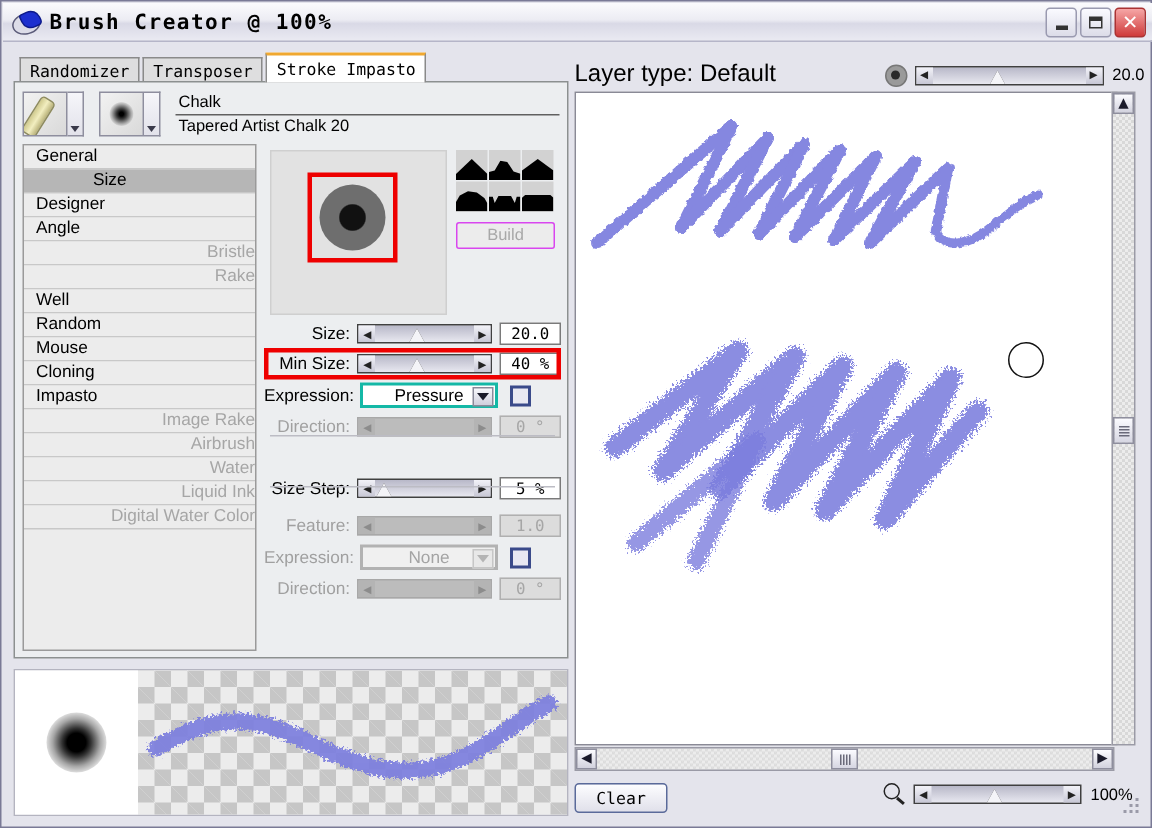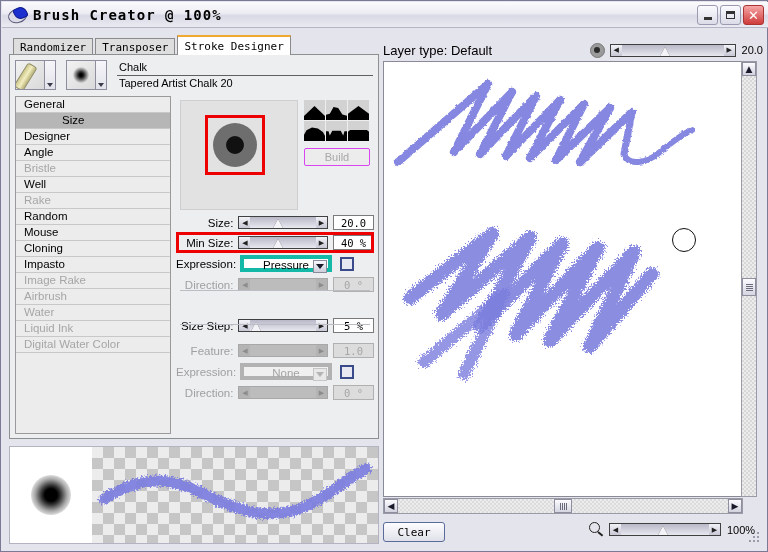--- a/index.html
+++ b/index.html
@@ -71,21 +71,21 @@
     background:#fff;border-top:2px solid #f0a830;
     height:20px;padding-top:3px;font-size:11px;
     position:relative;z-index:3;
   }
   .tabbody{
     position:absolute;left:0;top:17px;width:370px;height:385px;
     background:#eceef0;border:1px solid #8c9090;box-sizing:border-box;
   }
   .brushhead{
     position:absolute;left:5px;top:5px;width:358px;height:32px;
-    display:flex;align-items:flex-start;
+    display:flex;align-items:center;
   }
   .swatch-wrap{display:flex;margin-right:4px;}
   .swatch{
     width:30px;height:30px;border:1px solid #8e8e9e;box-sizing:border-box;
     background:linear-gradient(135deg,#f2f2f2,#d9d9d9);
     position:relative;overflow:hidden;
   }
   .chalk-stick{
     position:absolute;left:4px;top:2px;width:9px;height:26px;
     background:linear-gradient(90deg,#cfc98d,#f2eec0,#b9b27a);
@@ -118,21 +118,21 @@
     position:absolute;left:5px;top:41px;width:156px;height:338px;
     background:#ececec;border:1px solid #9a9a9a;box-sizing:border-box;
     overflow:hidden;
   }
   .cat{
     height:16px;line-height:15px;font-size:11.5px;color:#000;
     padding-left:8px;border-bottom:1px solid #c8c8c8;
     background:#ececec;box-sizing:border-box;
   }
   .cat.sel{background:#b6b6b6;padding-left:46px;}
-  .cat.dis{color:#a6a6a6;}
+  .cat.dis{color:#a6a6a6;text-align:right;}
 
   .ctrlpanel{
     position:absolute;left:166px;top:41px;width:198px;height:338px;
     background:#eceef0;box-sizing:border-box;
   }
   .preview-area{
     position:absolute;left:4px;top:4px;width:118px;height:110px;
     background:#e2e2e2;border:1px solid #cfcfcf;box-sizing:border-box;
   }
   .redbox{
@@ -195,22 +195,22 @@
     font-family:"DejaVu Sans Mono","Liberation Mono",monospace;
     font-size:10.5px;color:#000;display:flex;align-items:center;justify-content:center;
     box-sizing:border-box;
   }
   .numbox.dis{background:#dcdcdc;border-color:#b0b0b0;color:#a6a6a6;}
   .redhl{
     position:absolute;left:0px;top:-2px;width:198px;height:21px;
     border:3px solid #ee0000;box-sizing:border-box;pointer-events:none;
   }
   .combo{
-    width:92px;height:17px;background:#fff;border:4px solid #14b8a6;
-    display:flex;align-items:flex-start;justify-content:center;position:relative;
+    width:92px;height:17px;background:#fff;border:2px solid #14b8a6;
+    display:flex;align-items:flex-end;justify-content:center;position:relative;
     font-size:11.5px;color:#000;box-sizing:border-box;
   }
   .combo.dis{background:#f0f0f0;border-color:#b2b2b2;color:#a4a4a4;}
   .combo .arrowbtn{
     position:absolute;right:1px;top:1px;width:14px;height:13px;
     background:linear-gradient(to bottom,#f8f8fc,#cfcfdd);border:1px solid #8a8a9a;
     display:flex;align-items:center;justify-content:center;box-sizing:border-box;
   }
   .combo.dis .arrowbtn{background:#e8e8e8;border-color:#c6c6c6;}
   .combo .arrowbtn b{
@@ -244,21 +244,21 @@
       linear-gradient(45deg,#c6c6c6 25%,transparent 25%,transparent 75%,#c6c6c6 75%);
     background-size:22px 22px;background-position:0 0,11px 11px;
     background-color:#ececec;
   }
 
   
   .layerbar{
     position:absolute;left:382px;top:40px;width:380px;height:18px;
     display:flex;align-items:center;
   }
-  .layertext{font-size:13px;color:#000;white-space:nowrap;}
+  .layertext{font-size:16px;color:#000;white-space:nowrap;}
   .dotbtn{
     width:15px;height:15px;border-radius:50%;background:#9a9a9a;
     border:1px solid #777;position:relative;margin-right:5px;flex:none;
     box-sizing:border-box;
   }
   .dotbtn::after{
     content:"";position:absolute;left:50%;top:50%;width:6px;height:6px;
     transform:translate(-50%,-50%);border-radius:50%;background:#2a2a2a;
   }
   .canvaswrap{
@@ -353,21 +353,21 @@
       <div class="wbtn close">
           <div class="x-g">✕</div>
         </div>
     </div>
   </div>
 
   <div class="left-panel">
     <div class="tabs">
       <div class="tab">Randomizer</div>
       <div class="tab">Transposer</div>
-      <div class="tab active">Stroke Designer</div>
+      <div class="tab active">Stroke Impasto</div>
     </div>
 
     <div class="tabbody">
 
       <div class="brushhead">
         <div class="swatch-wrap">
           <div class="swatch">
               <div class="chalk-stick"></div>
             </div>
           <div class="spin">
@@ -387,22 +387,22 @@
           <div class="bn-row second">Tapered Artist Chalk 20</div>
         </div>
       </div>
 
       <div class="catlist">
         <div class="cat">General</div>
         <div class="cat sel">Size</div>
         <div class="cat">Designer</div>
         <div class="cat">Angle</div>
         <div class="cat dis">Bristle</div>
+        <div class="cat dis">Rake</div>
         <div class="cat">Well</div>
-        <div class="cat dis">Rake</div>
         <div class="cat">Random</div>
         <div class="cat">Mouse</div>
         <div class="cat">Cloning</div>
         <div class="cat">Impasto</div>
         <div class="cat dis">Image Rake</div>
         <div class="cat dis">Airbrush</div>
         <div class="cat dis">Water</div>
         <div class="cat dis">Liquid Ink</div>
         <div class="cat dis">Digital Water Color</div>
       </div>

